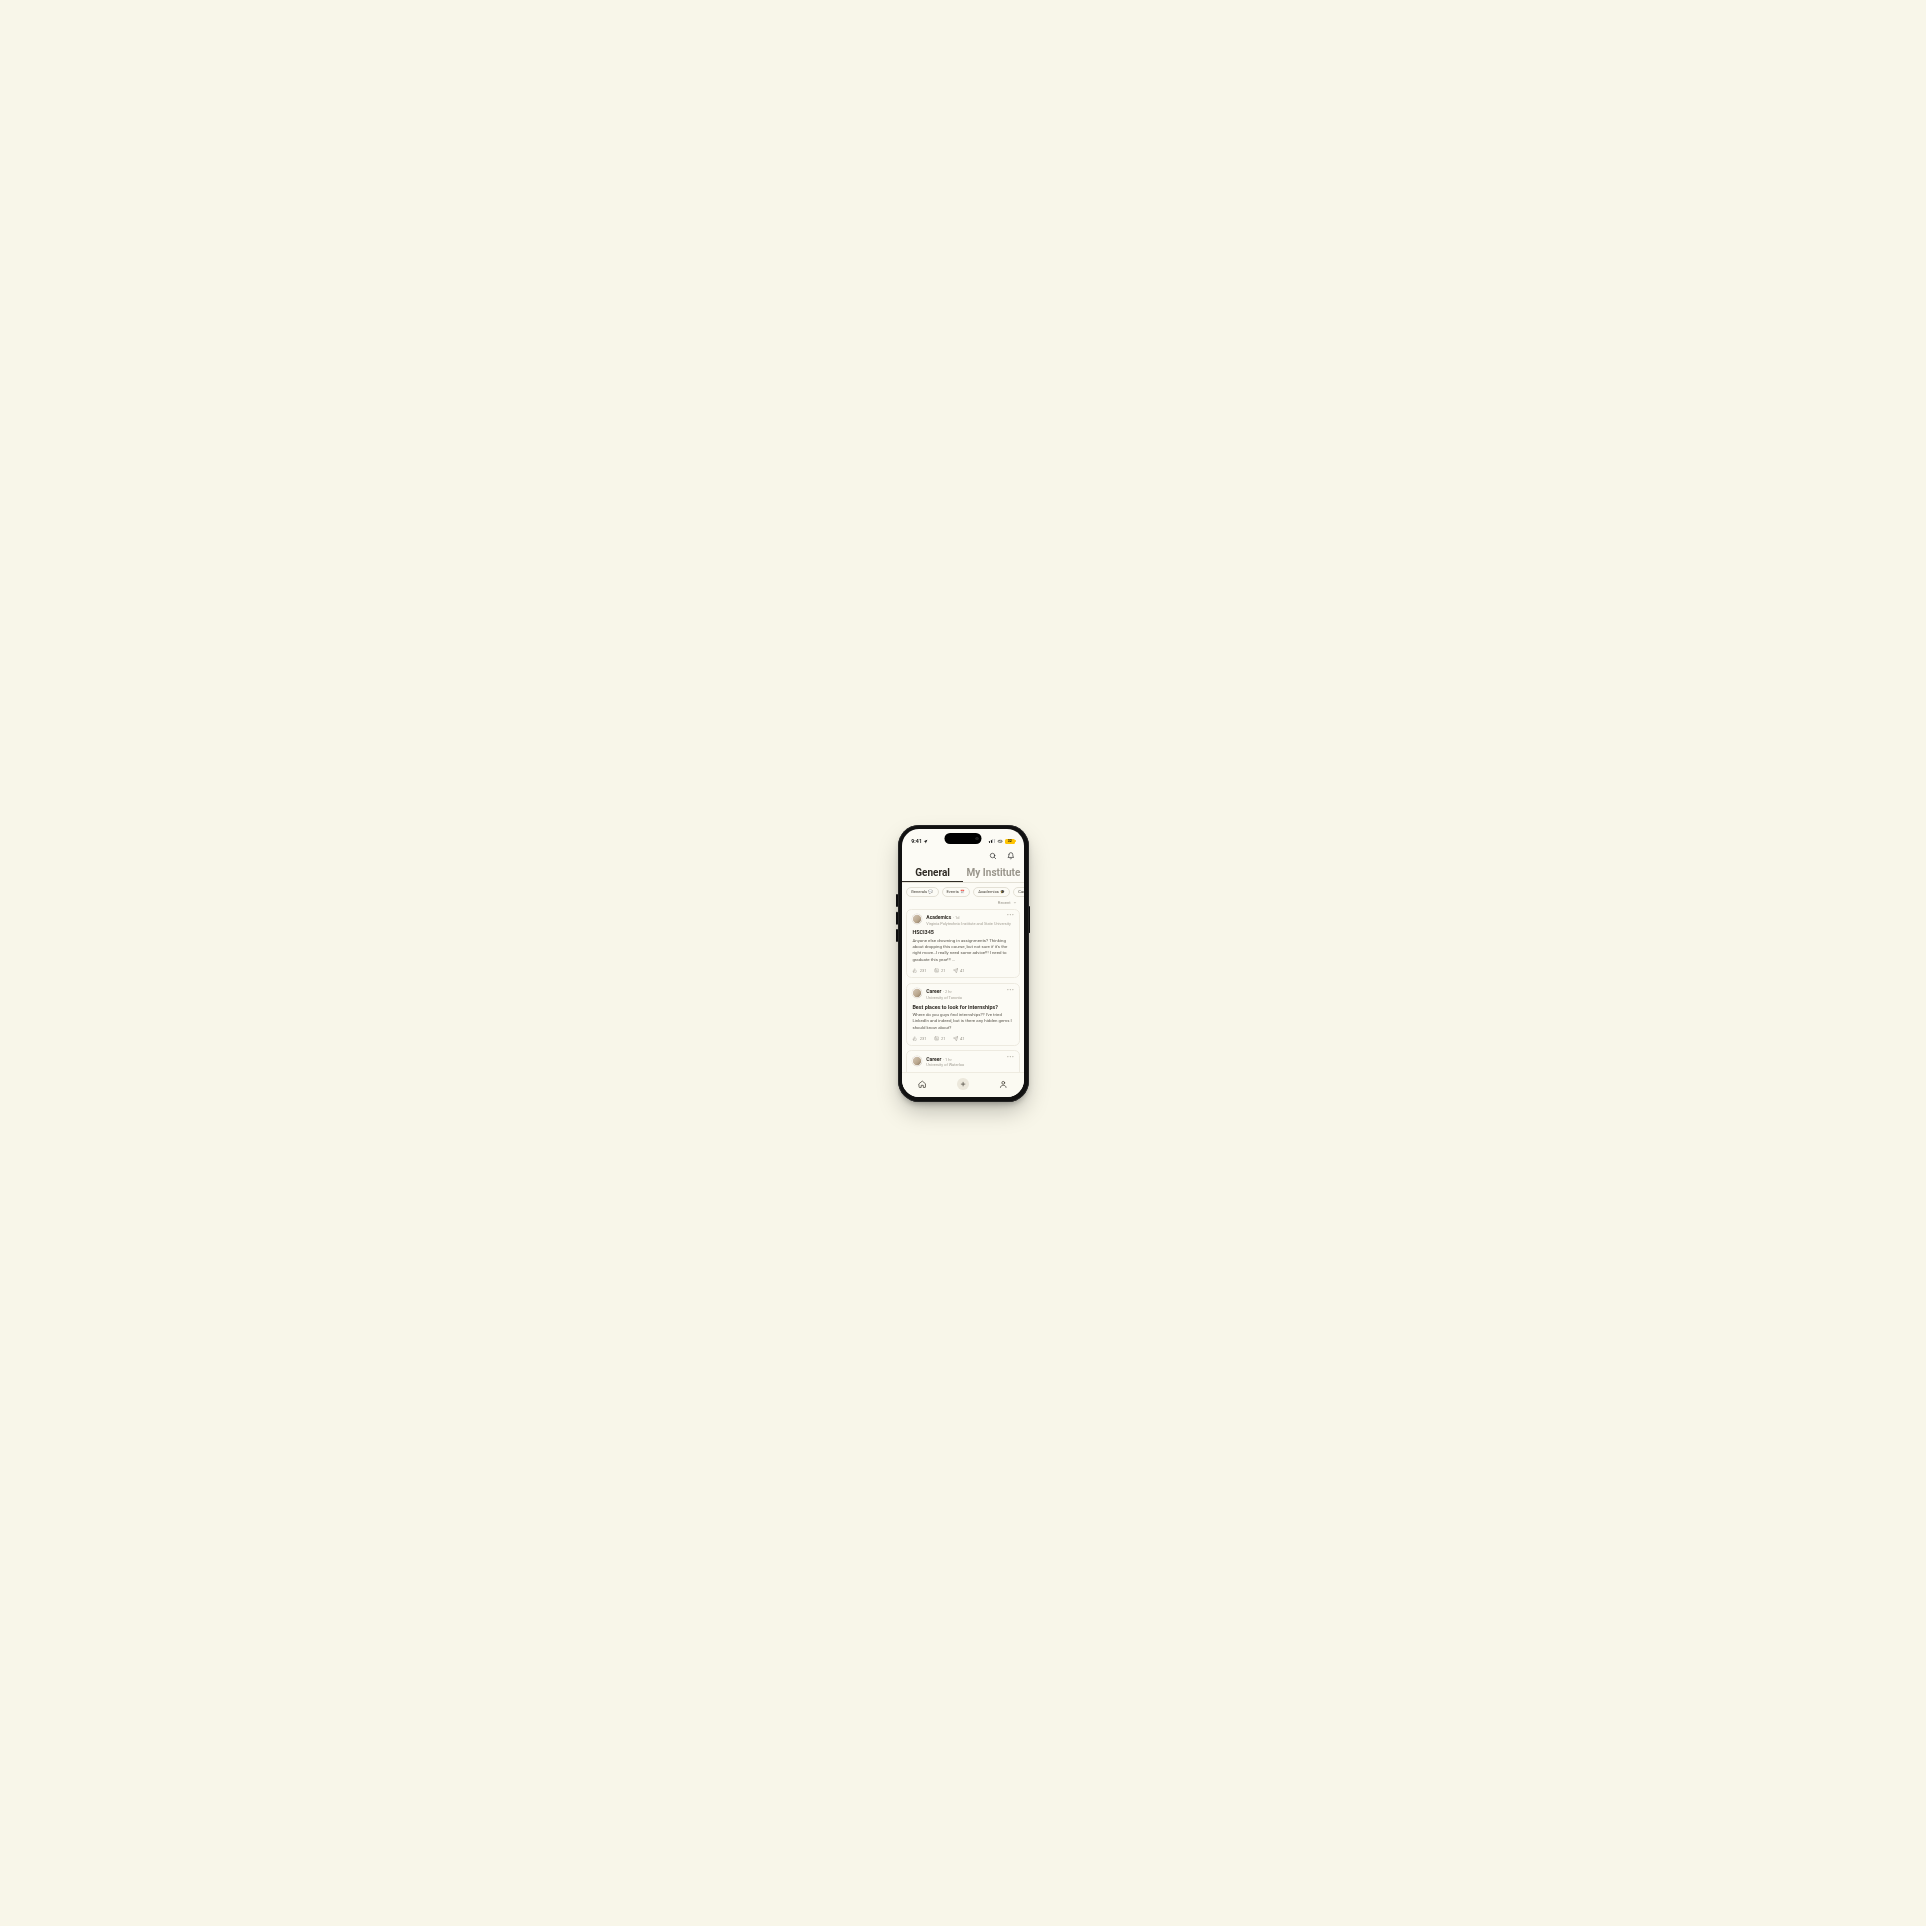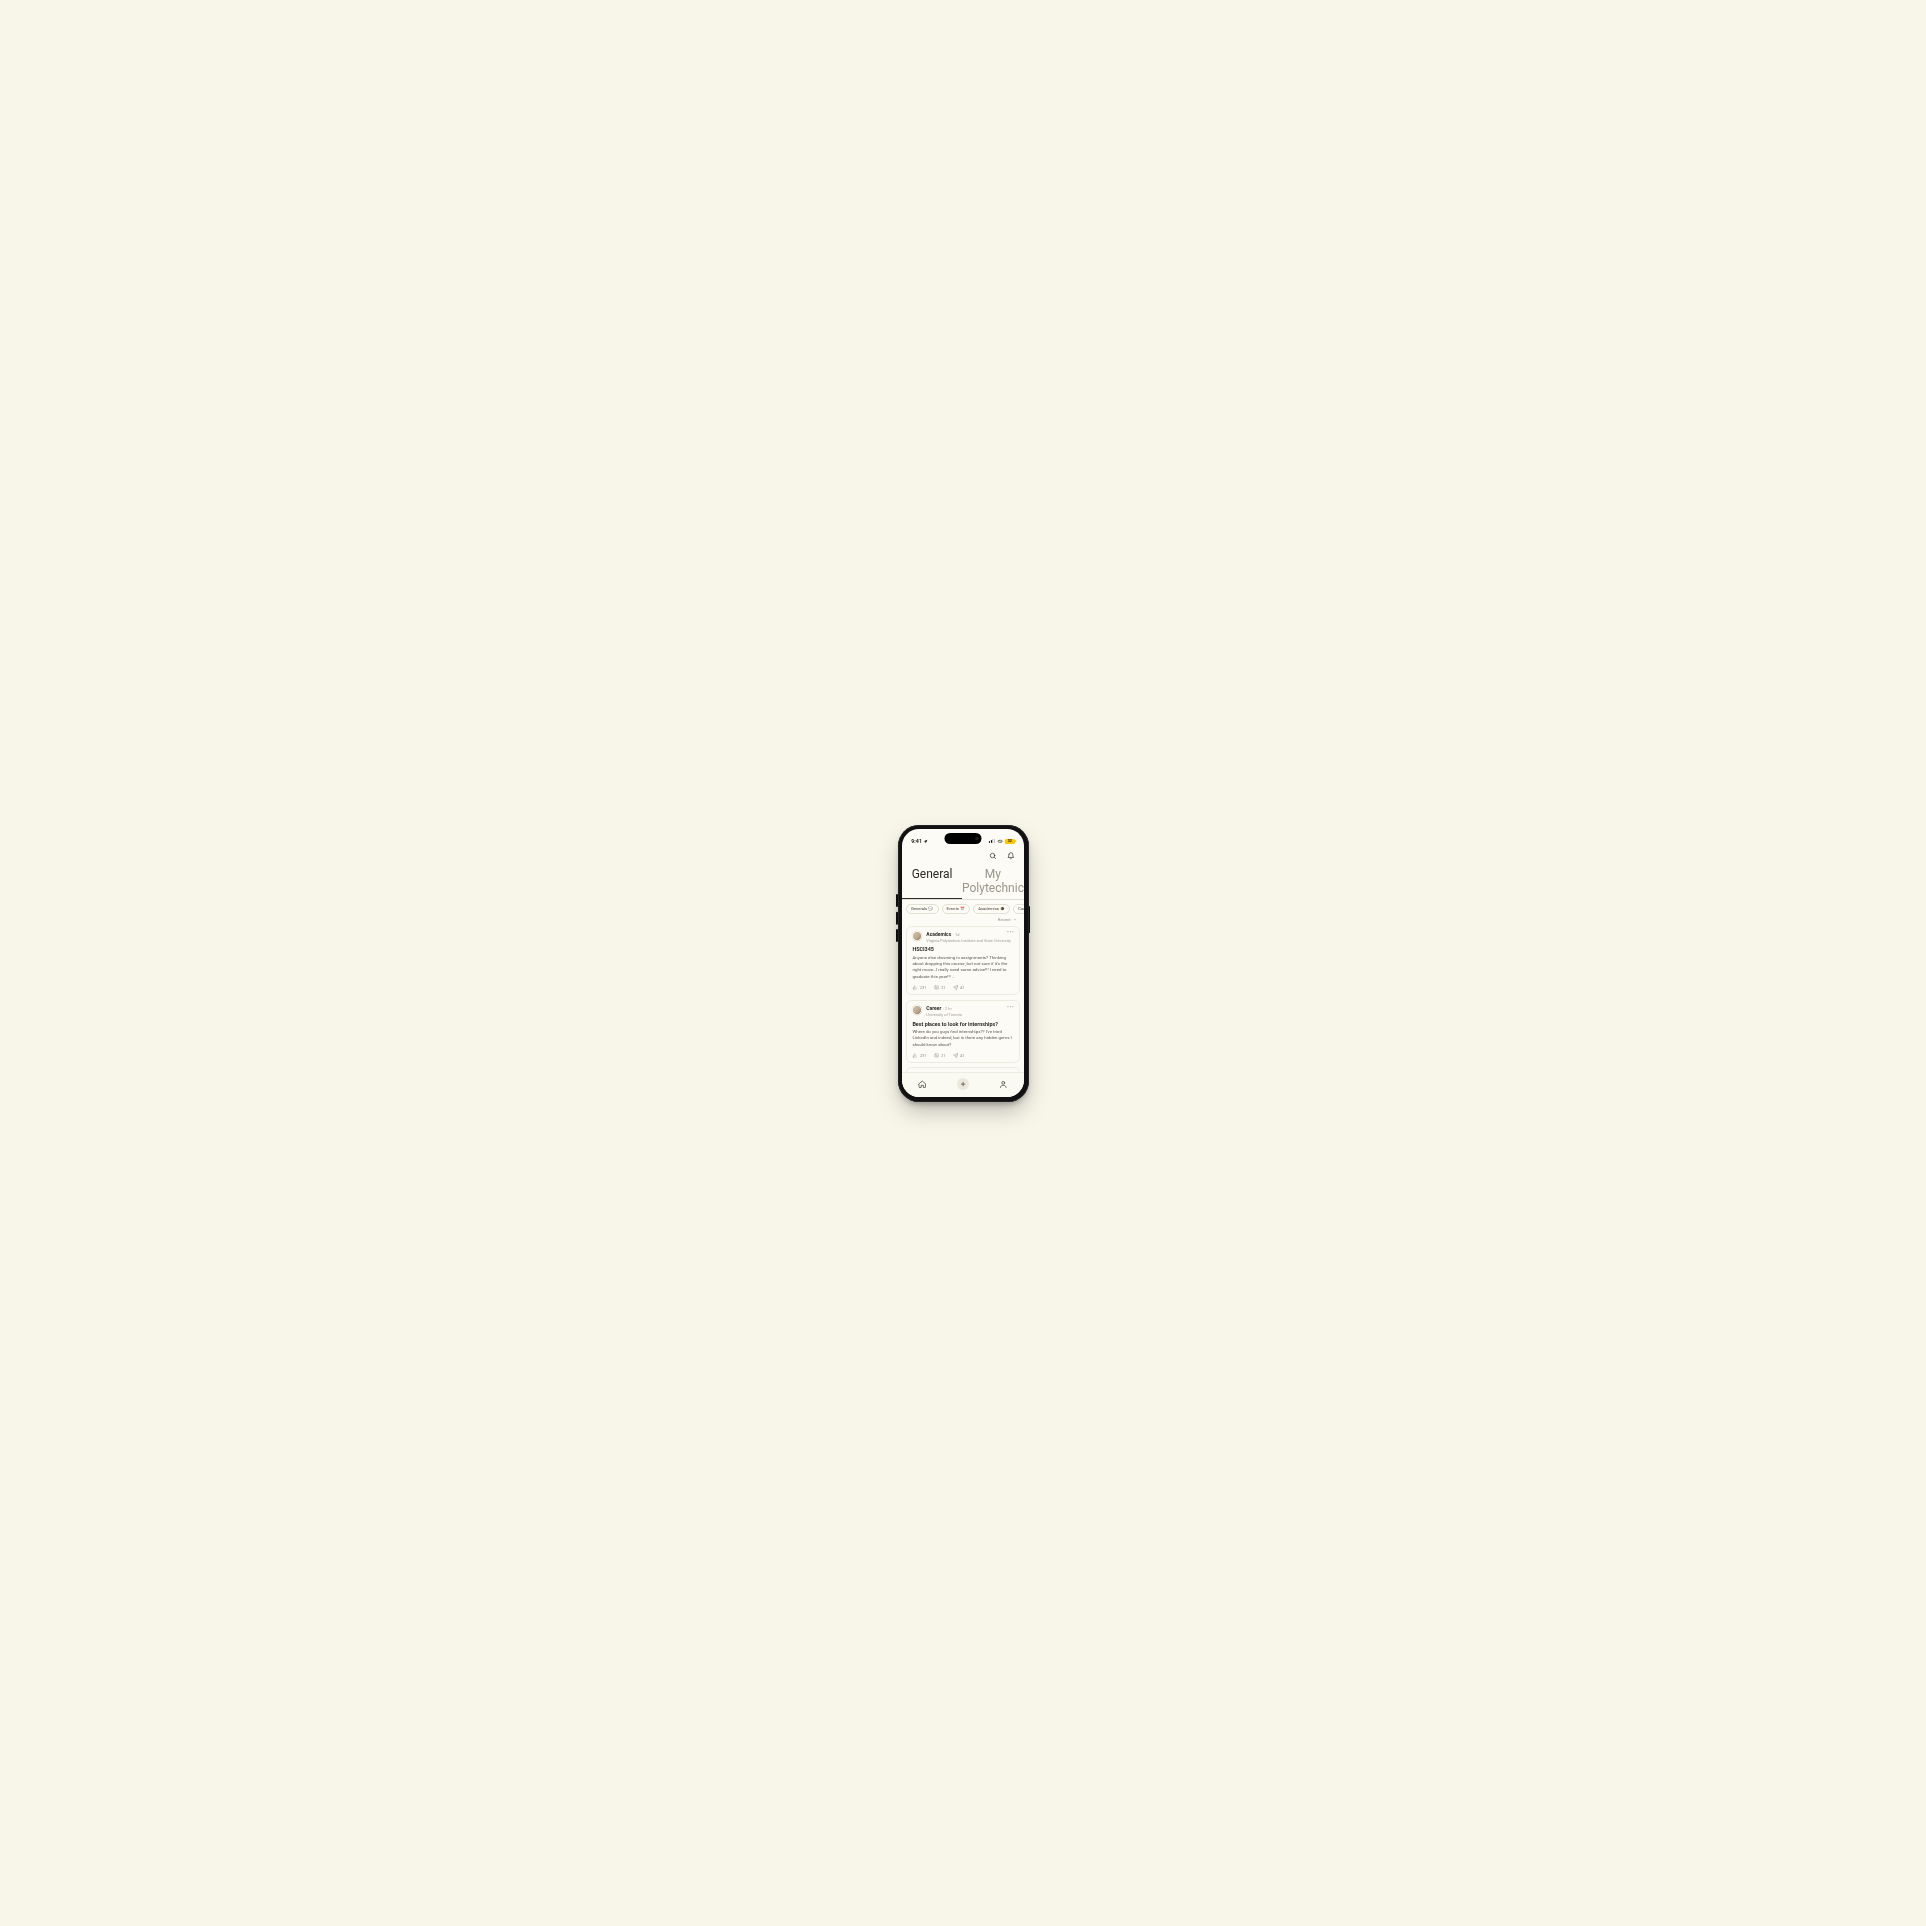--- a/index.html
+++ b/index.html
@@ -109,21 +109,21 @@
 }
 .icon-btn { width:10px;height:10px;display:flex;align-items:center;justify-content:center;color:#222; }
 
 
 .tabs {
   display:flex;
   border-bottom:0.4px solid #E3E0D5;
 }
 .tab {
   flex:1;text-align:center;padding:3.1px 0 3.9px;
-  font-size:12px;font-weight:400;color:#9A968C;
+  font-size:10px;font-weight:700;color:#9A968C;
   position:relative;
 }
 .tab.active { color:#2E2A24; }
 .tab.active::after{
   content:"";position:absolute;left:0;right:0;bottom:-0.4px;height:0.8px;background:#2E2A24;
 }
 
 
 .chips {
   display:flex;gap:3.1px;padding:3.9px 3.9px 2.3px;overflow:hidden;white-space:nowrap;
@@ -222,21 +222,21 @@
       <div class="icon-btn">
         <svg width="7.7" height="7.7" viewBox="0 0 24 24" fill="none" stroke="currentColor" stroke-width="2" stroke-linecap="round" stroke-linejoin="round">
             <path d="M6 8a6 6 0 0 1 12 0c0 7 3 9 3 9H3s3-2 3-9"></path>
             <path d="M10.3 21a1.94 1.94 0 0 0 3.4 0"></path>
           </svg>
       </div>
     </div>
 
     <div class="tabs">
       <div class="tab active"><span>General</span></div>
-      <div class="tab"><span>My Polytechnic</span></div>
+      <div class="tab"><span>My Institute</span></div>
     </div>
 
     <div class="chips">
       <div class="chip">
           <span>Generals</span>
           <span class="e">💬</span>
         </div>
       <div class="chip">
           <span>Events</span>
           <span class="e">📅</span>

